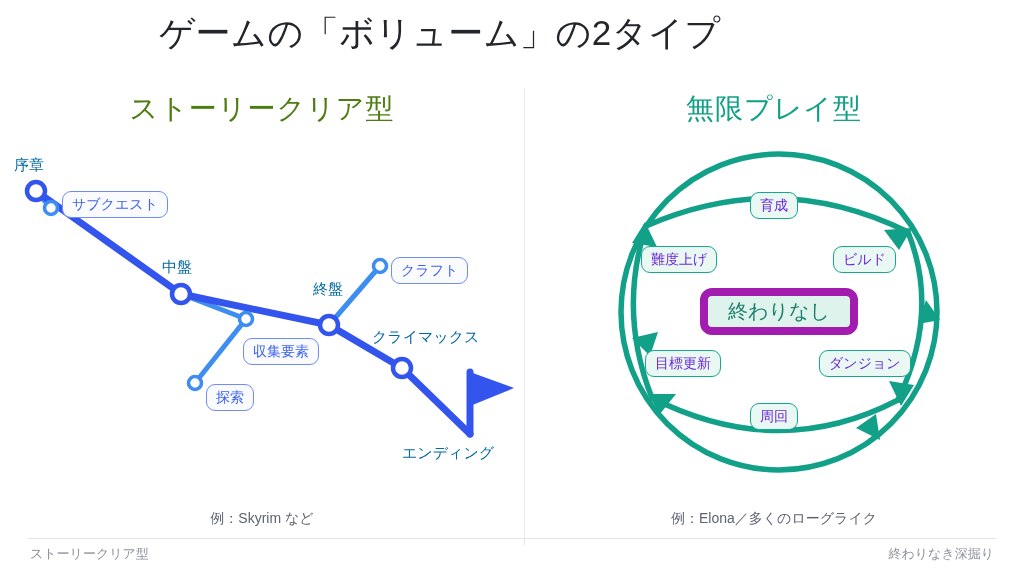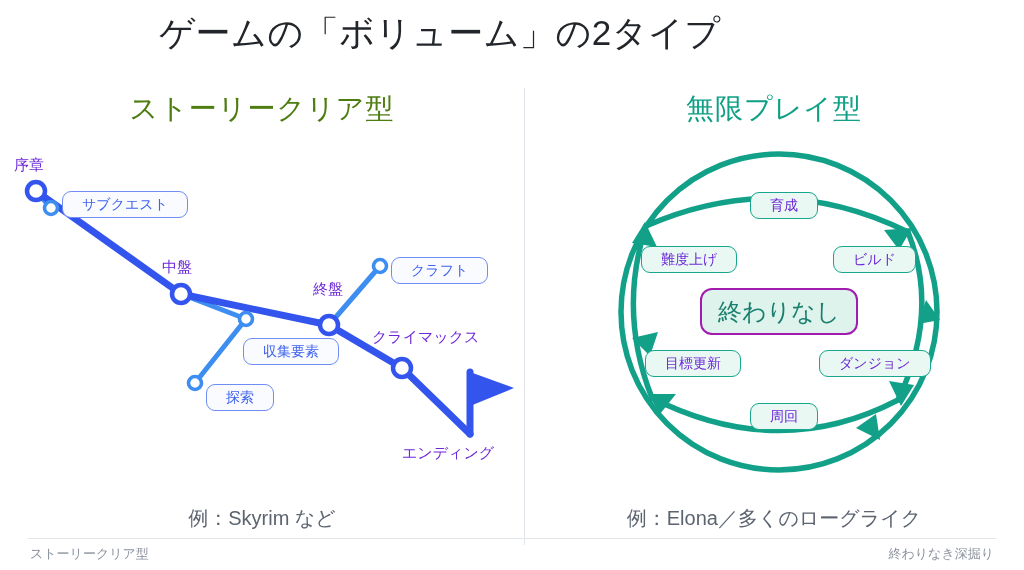--- a/index.html
+++ b/index.html
@@ -44,45 +44,45 @@
   
   svg.layer{position:absolute;left:0;top:0;width:1024px;height:570px;overflow:visible;}
 
   
   .pill{
     position:absolute;box-sizing:border-box;
     border-radius:9px;
     font-size:14px;line-height:1;
     display:flex;align-items:center;justify-content:center;
     white-space:nowrap;
-    padding:5px 19px 6px;
+    padding:5px 9px 6px;
   }
   .pill.blue{
     border:1.6px solid #6f8df5;background:#fafbff;color:#3f63ef;
   }
   .pill.teal{
     border:1.8px solid #16a78c;background:#e9f8f3;color:#6d28d9;
   }
   .centerbox{
     position:absolute;box-sizing:border-box;
-    border:2px solid #a21caf;background:#ddf3ec;color:#1a7e6d;
-    border-radius:12px;font-size:24px;
+    border:8px solid #a21caf;background:#ddf3ec;color:#1a7e6d;
+    border-radius:12px;font-size:20px;
     display:flex;align-items:center;justify-content:center;
     white-space:nowrap;
   }
 
   
   .nlabel{
-    position:absolute;font-size:15px;line-height:18px;color:#6d28d9;
+    position:absolute;font-size:15px;line-height:18px;color:#0369a1;
     white-space:nowrap;
   }
 
   
   .caption{
-    position:absolute;top:508px;font-size:20px;line-height:20px;
+    position:absolute;top:508px;font-size:14px;line-height:20px;
     text-align:center;color:#5c6470;
   }
   .caption.left{left:0;width:524px;}
   .caption.right{left:524px;width:500px;}
   .foot{
     position:absolute;top:545px;font-size:13px;line-height:18px;color:#8b929c;
   }
   .foot.left{left:30px;text-align:left;}
   .foot.right{right:30px;text-align:right;}
 </style>

